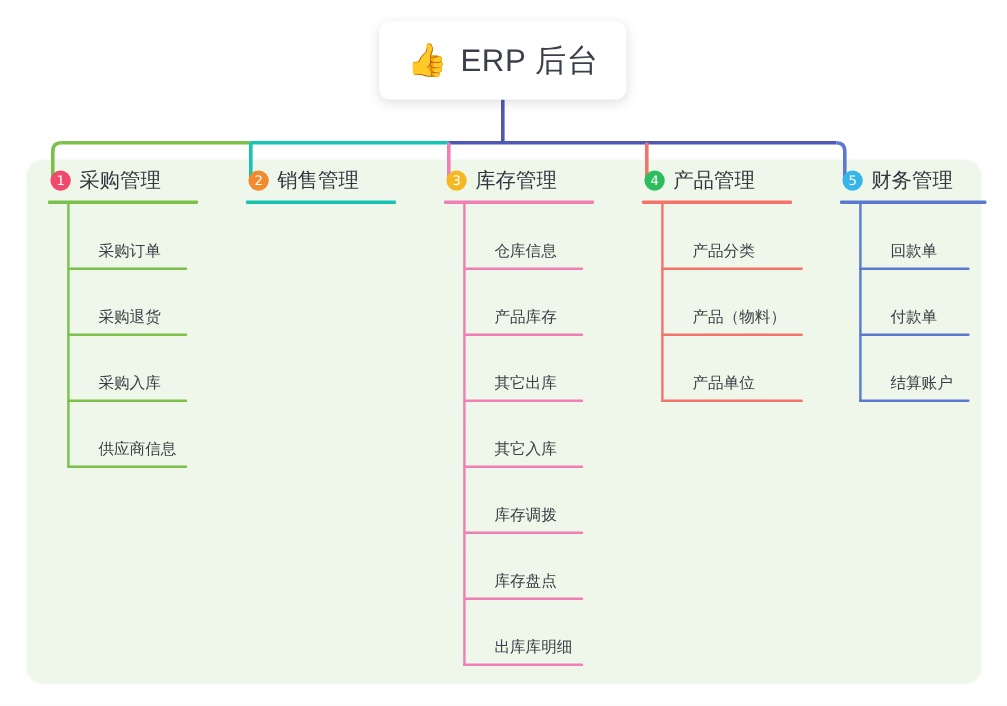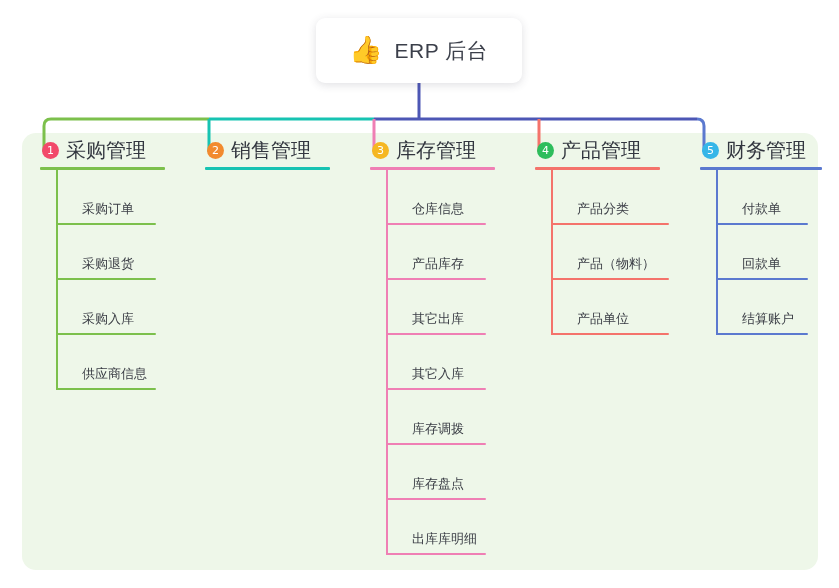--- a/index.html
+++ b/index.html
@@ -36,21 +36,21 @@
     justify-content: center;
     gap: 11px;
     z-index: 5;
   }
   .root-emoji {
     font-size: 27px;
     line-height: 1;
     display: inline-block;
   }
   .root-title {
-    font-size: 21px;
+    font-size: 26px;
     color: #3b3f4a;
     letter-spacing: 0.5px;
     white-space: nowrap;
   }
 
   
   #connectors {
     position: absolute;
     left: 0;
     top: 0;
@@ -97,21 +97,21 @@
     height: 17px;
     border-radius: 50%;
     color: #ffffff;
     font-size: 11px;
     line-height: 17px;
     text-align: center;
     flex: 0 0 auto;
     font-family: "DejaVu Sans", sans-serif;
   }
   .col-title {
-    font-size: 20px;
+    font-size: 17px;
     color: #32363f;
   }
   .header-rule {
     height: 3px;
     border-radius: 1px;
     margin-left: 18px;
   }
 
   
   .leaves {
@@ -267,28 +267,28 @@
       </div>
       <div class="column" style="left: 682px; width: 150px;">
         <div class="col-header">
           <span class="badge" style="background: rgb(54, 182, 232);">5</span>
           <span class="col-title">财务管理</span>
         </div>
         <div class="header-rule" style="background: rgb(91, 121, 207); width: 122px;"></div>
         <div class="leaves">
           <div class="spine" style="background: rgb(91, 121, 207); height: 165px;"></div>
           <div class="leaf">
+            <span class="leaf-label">回款单</span>
+            <div class="leaf-rule" style="background: rgb(91, 121, 207); width: 92px;"></div>
+          </div>
+          <div class="leaf">
             <span class="leaf-label">付款单</span>
             <div class="leaf-rule" style="background: rgb(91, 121, 207); width: 92px;"></div>
           </div>
           <div class="leaf">
-            <span class="leaf-label">回款单</span>
-            <div class="leaf-rule" style="background: rgb(91, 121, 207); width: 92px;"></div>
-          </div>
-          <div class="leaf">
             <span class="leaf-label">结算账户</span>
             <div class="leaf-rule" style="background: rgb(91, 121, 207); width: 92px;"></div>
           </div>
         </div>
       </div>
     </div>
 
 </div>
 
 </body></html>

